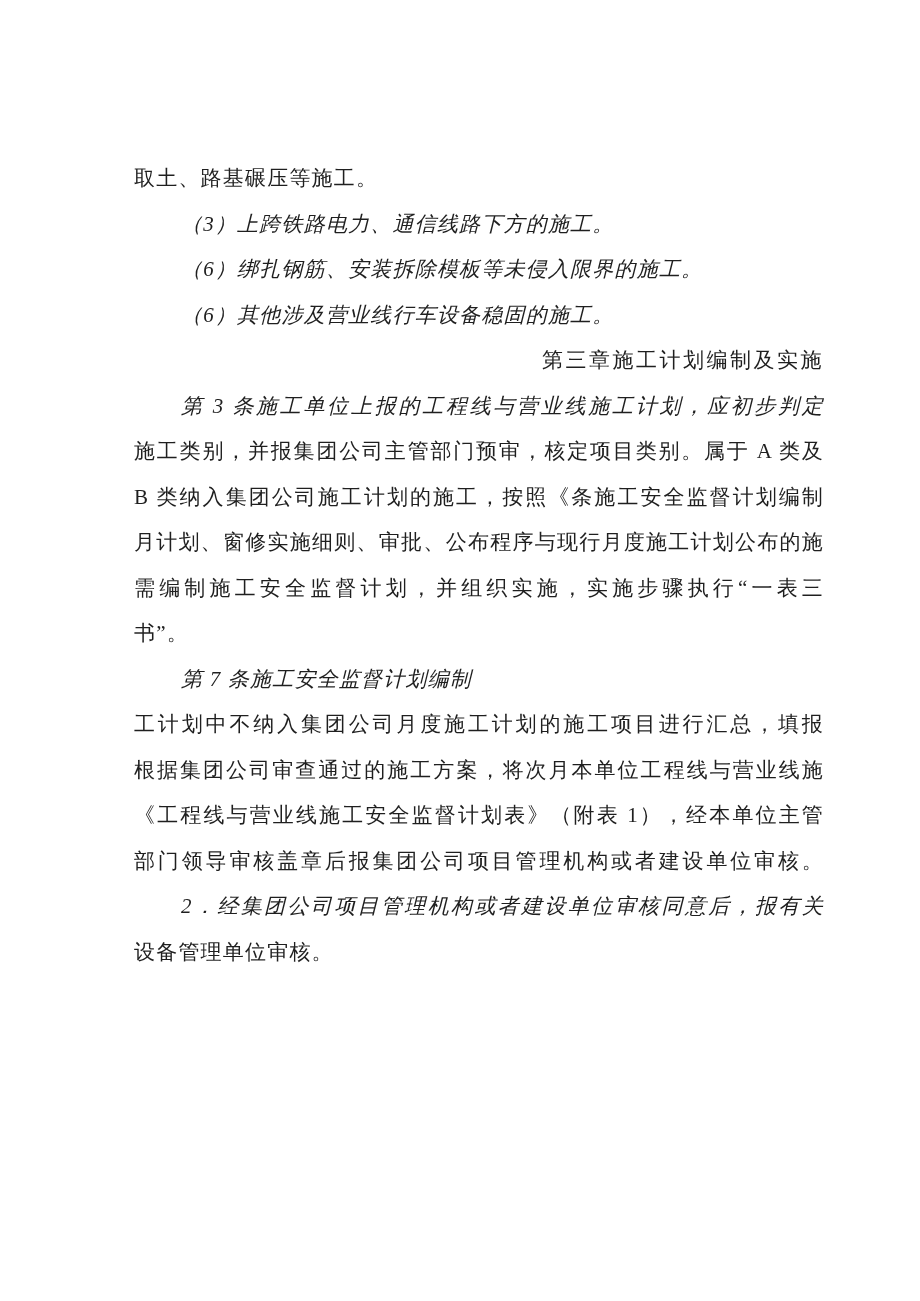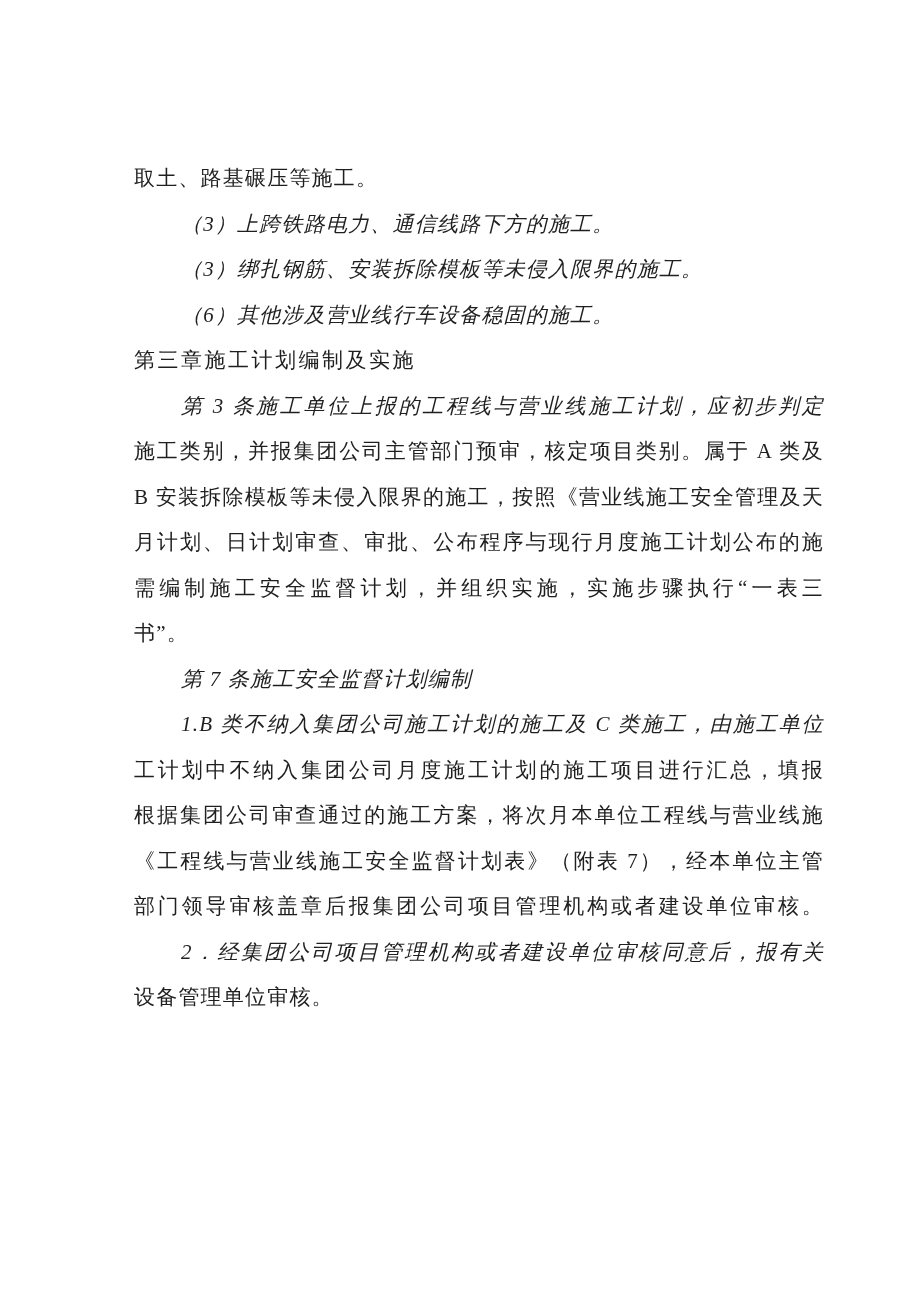--- a/index.html
+++ b/index.html
@@ -33,42 +33,41 @@
   }
   .indent {
     padding-left: 47px;
     font-style: italic;
   }
   .justify {
     text-align: justify;
     text-align-last: justify;
   }
   .heading {
-    text-align: left;
+    text-align: right;
     letter-spacing: 2.5px;
   }
 </style>
 </head>
 <body>
 
 <div class="page">
   <div class="text-block">
       <div class="line">取土、路基碾压等施工。</div>
       <div class="line indent">（3）上跨铁路电力、通信线路下方的施工。</div>
-      <div class="line indent">（3）绑扎钢筋、安装拆除模板等未侵入限界的施工。</div>
+      <div class="line indent">（6）绑扎钢筋、安装拆除模板等未侵入限界的施工。</div>
       <div class="line indent">（6）其他涉及营业线行车设备稳固的施工。</div>
       <div class="line heading">第三章施工计划编制及实施</div>
       <div class="line indent justify">第 3 条施工单位上报的工程线与营业线施工计划，应初步判定</div>
       <div class="line justify">施工类别，并报集团公司主管部门预审，核定项目类别。属于 A 类及</div>
-      <div class="line justify">B 安装拆除模板等未侵入限界的施工，按照《营业线施工安全管理及天</div>
-      <div class="line justify">月计划、日计划审查、审批、公布程序与现行月度施工计划公布的施</div>
+      <div class="line justify">B 类纳入集团公司施工计划的施工，按照《条施工安全监督计划编制</div>
+      <div class="line justify">月计划、窗修实施细则、审批、公布程序与现行月度施工计划公布的施</div>
       <div class="line justify">需编制施工安全监督计划，并组织实施，实施步骤执行“一表三</div>
       <div class="line">书”。</div>
       <div class="line indent">第 7 条施工安全监督计划编制</div>
-      <div class="line indent justify">1.B 类不纳入集团公司施工计划的施工及 C 类施工，由施工单位</div>
       <div class="line justify">工计划中不纳入集团公司月度施工计划的施工项目进行汇总，填报</div>
       <div class="line justify">根据集团公司审查通过的施工方案，将次月本单位工程线与营业线施</div>
-      <div class="line justify">《工程线与营业线施工安全监督计划表》（附表 7），经本单位主管</div>
+      <div class="line justify">《工程线与营业线施工安全监督计划表》（附表 1），经本单位主管</div>
       <div class="line justify">部门领导审核盖章后报集团公司项目管理机构或者建设单位审核。</div>
       <div class="line indent justify">2．经集团公司项目管理机构或者建设单位审核同意后，报有关</div>
       <div class="line">设备管理单位审核。</div>
     </div>
 </div>
 
 </body></html>

